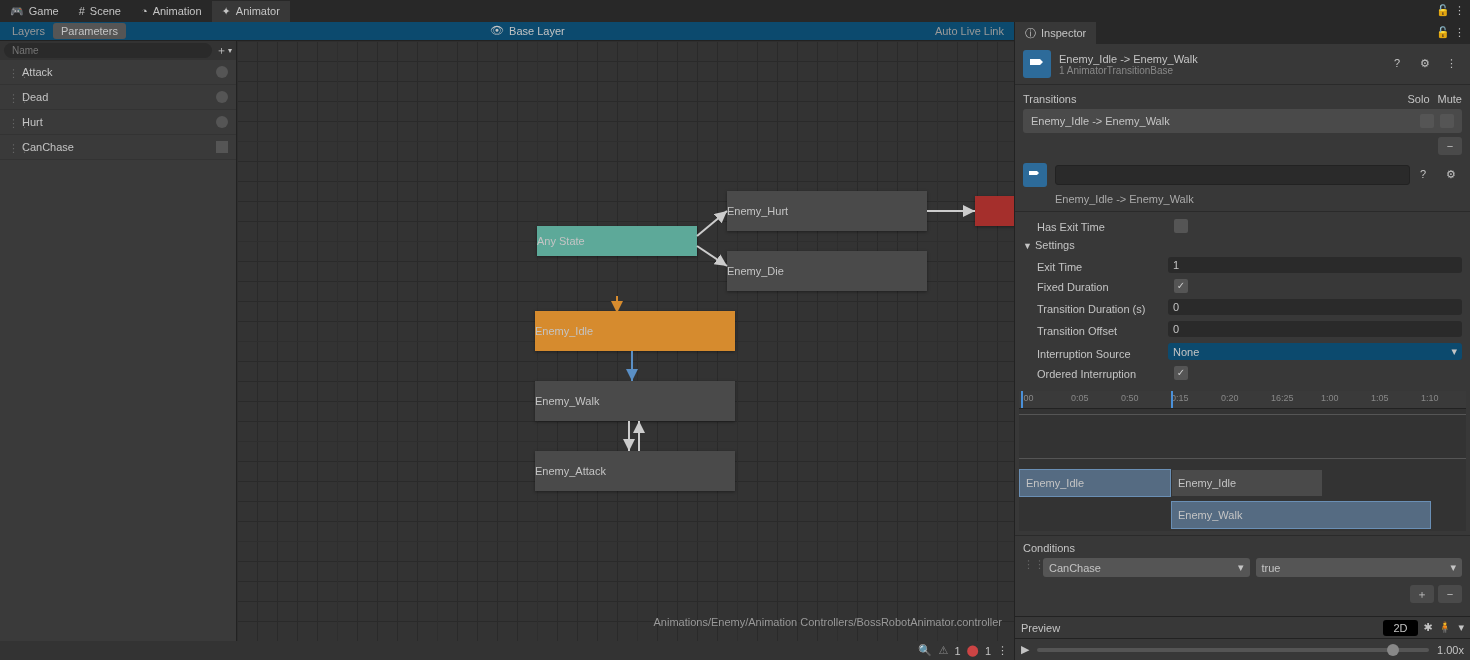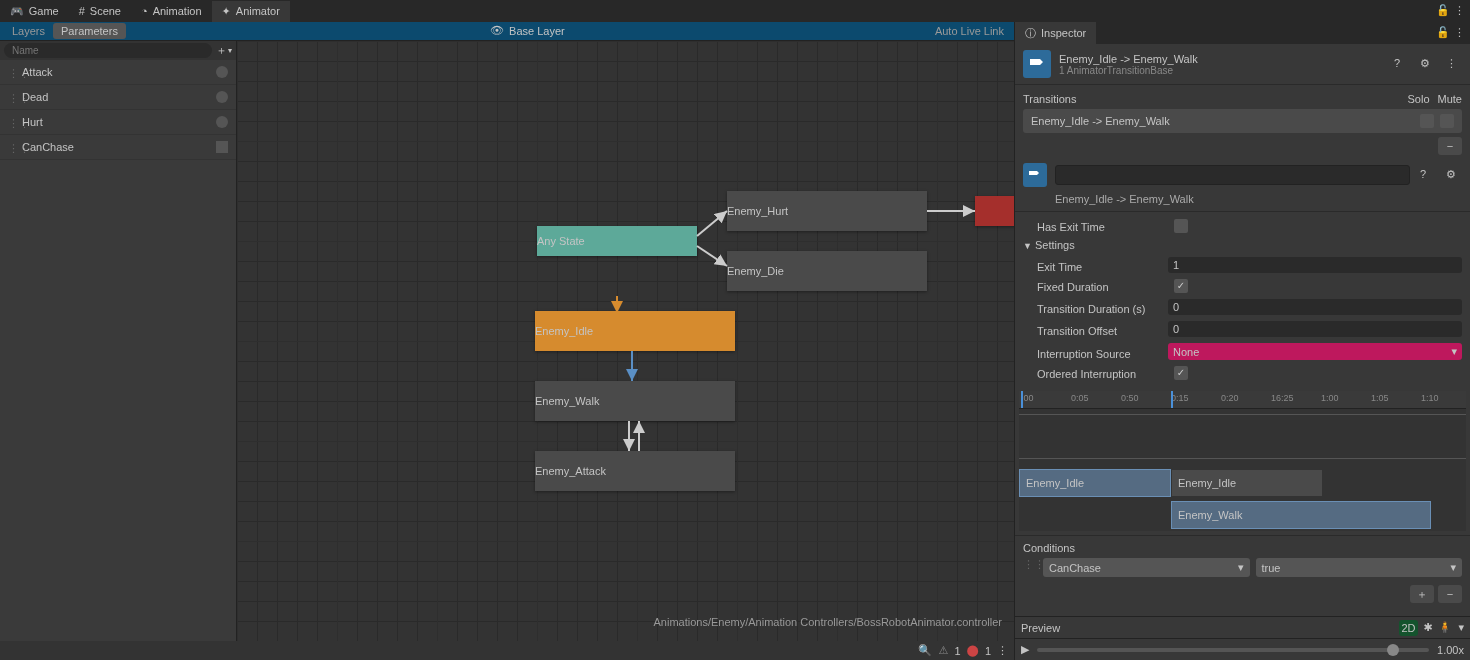--- a/index.html
+++ b/index.html
@@ -46,21 +46,21 @@
 .section-head{display:flex;align-items:center;padding:4px 0}
 .trans-row{background:#4a4a4a;padding:5px 8px;display:flex;align-items:center;border-radius:3px}
 .chk{width:14px;height:14px;background:#555;margin-left:6px;border-radius:2px}
 .chk.checked::after{content:"✓";display:block;text-align:center;line-height:14px;font-size:10px;color:#ccc}
 .minus-btn{width:24px;height:18px;background:#4a4a4a;border-radius:3px;display:flex;align-items:center;justify-content:center;margin-left:auto;cursor:pointer}
 .name-field{display:flex;align-items:center;padding:4px 8px;gap:8px}
 .name-input{flex:1;background:#2a2a2a;border:1px solid #222;border-radius:3px;padding:3px 6px;color:#999}
 .prop-row{display:flex;align-items:flex-end;padding:3px 0}
 .prop-label{width:145px;padding-left:14px}
 .prop-val{flex:1;background:#2a2a2a;border-radius:3px;padding:2px 5px}
-.dropdown{flex:1;background:#be185d;border-radius:3px;padding:2px 5px;display:flex;align-items:center;justify-content:space-between;cursor:pointer}
+.dropdown{flex:1;background:#0c4a6e;border-radius:3px;padding:2px 5px;display:flex;align-items:center;justify-content:space-between;cursor:pointer}
 .timeline{height:140px;position:relative;margin:4px 4px;background:#333}
 .tl-ruler{height:18px;background:#3a3a3a;border-bottom:1px solid #222;display:flex;position:relative}
 .tl-tick{position:absolute;top:2px;font-size:9px;color:#888}
 .tl-body{position:relative;height:120px}
 .tl-clip{position:absolute;height:28px;border:1px solid #6a8fb5;background:#556b82;display:flex;align-items:center;padding:0 6px;font-size:11px}
 .tl-clip.gray{background:#4a4a4a;border-color:#333}
 .tl-blue-marker{position:absolute;top:0;width:2px;height:100%;background:#4a90d9}
 .cond-section{padding:6px 8px;border-top:1px solid #2a2a2a}
 .cond-row{display:flex;gap:6px;padding:4px 0}
 .cond-dd{flex:1;background:#555;border-radius:3px;padding:3px 6px;display:flex;align-items:center;justify-content:space-between;cursor:pointer}
@@ -323,21 +323,21 @@
       <div style="display:flex;justify-content:flex-end;padding-top:4px">
         <div class="btn-pm">＋</div>
         <div class="btn-pm">−</div>
       </div>
     </div>
 
     <div class="spacer"></div>
     <div class="preview-bar">
       <span>Preview</span>
       <div class="spacer"></div>
-      <span style="background:#14532d;padding:2px 2px;border-radius:3px">2D</span>
+      <span style="background:#000000;padding:2px 10px;border-radius:3px">2D</span>
       <span>✱</span>
       <span style="color:#4ad">🧍</span>
       <span>▾</span>
     </div>
     <div class="play-bar">
       <span>▶</span>
       <div style="flex:1;height:4px;background:#555;border-radius:2px;position:relative">
         <div style="position:absolute;right:30px;top:-4px;width:12px;height:12px;background:#888;border-radius:50%"></div>
       </div>
       <span>1.00x</span>

